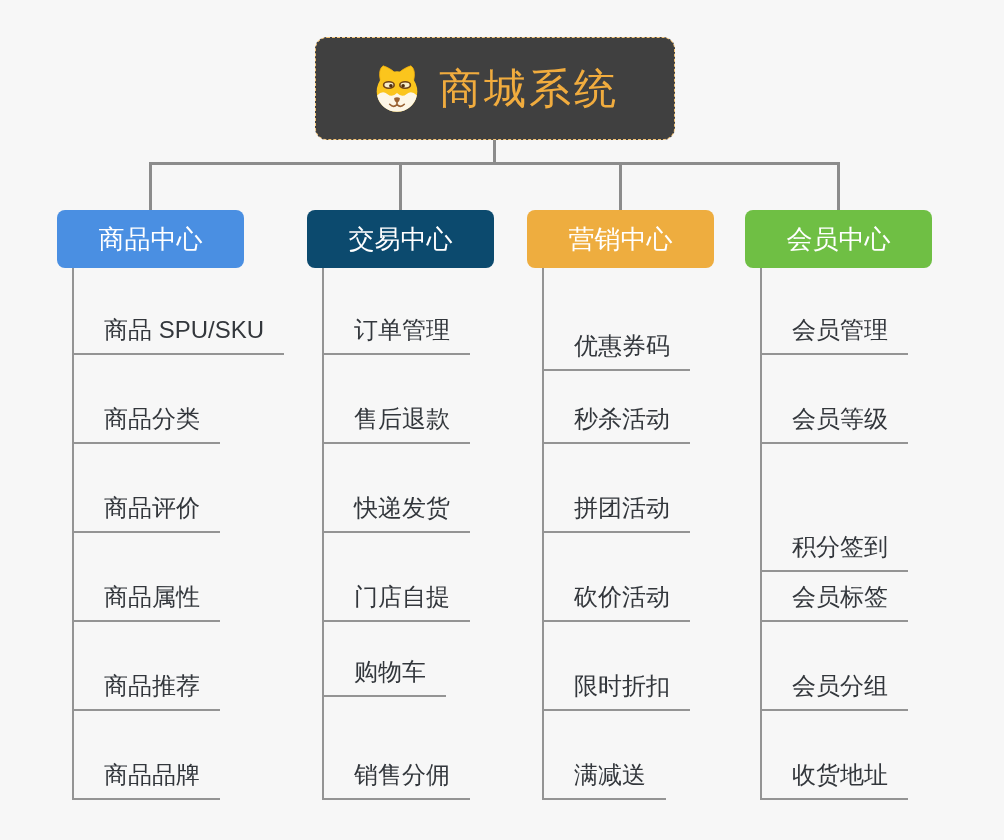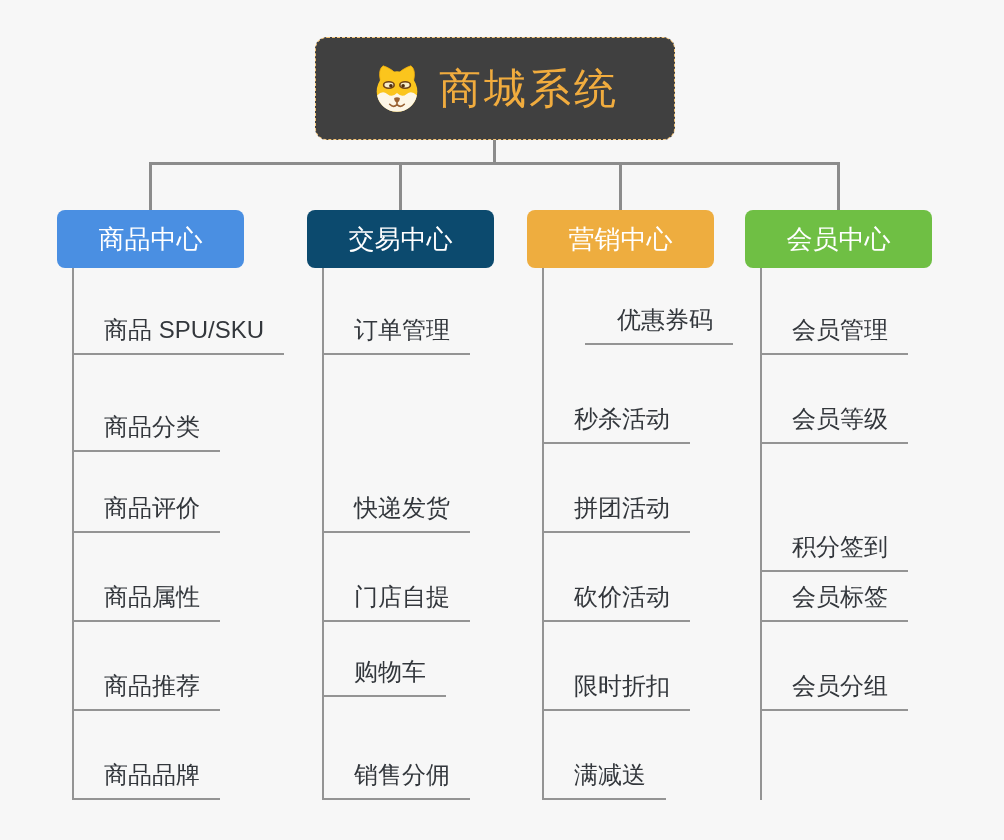--- a/index.html
+++ b/index.html
@@ -85,48 +85,50 @@
 
   <div class="conn drop" style="left: 149px;"></div>
     <div class="conn drop" style="left: 399px;"></div>
     <div class="conn drop" style="left: 619px;"></div>
     <div class="conn drop" style="left: 837px;"></div>
     <div id="branches">
       <div class="column" style="left: 57px;">
         <div class="branch-header" style="background: rgb(74, 143, 226);">商品中心</div>
         <div class="trunk"></div>
         <div class="topic" style="top: 103px;">商品 SPU/SKU</div>
-        <div class="topic" style="top: 200px;">商品分类</div>
+        <div class="topic" style="top: 192px;">商品分类</div>
         <div class="topic" style="top: 281px;">商品评价</div>
         <div class="topic" style="top: 370px;">商品属性</div>
         <div class="topic" style="top: 459px;">商品推荐</div>
         <div class="topic" style="top: 548px;">商品品牌</div>
       </div>
       <div class="column" style="left: 307px;">
         <div class="branch-header" style="background: #0c4a6e;">交易中心</div>
         <div class="trunk"></div>
         <div class="topic" style="top: 103px;">订单管理</div>
+        <div class="topic" style="top: 192px;">售后退款</div>
         <div class="topic" style="top: 281px;">快递发货</div>
         <div class="topic" style="top: 370px;">门店自提</div>
         <div class="topic" style="top: 445px; text-align: center;">购物车</div>
         <div class="topic" style="top: 548px;">销售分佣</div>
       </div>
       <div class="column" style="left: 527px;">
         <div class="branch-header" style="background: rgb(238, 173, 63);">营销中心</div>
         <div class="trunk"></div>
-        <div class="topic" style="top: 93px; margin-left: 43px;">优惠券码</div>
+        <div class="topic" style="top: 119px;">优惠券码</div>
         <div class="topic" style="top: 192px;">秒杀活动</div>
         <div class="topic" style="top: 281px;">拼团活动</div>
         <div class="topic" style="top: 370px;">砍价活动</div>
         <div class="topic" style="top: 459px;">限时折扣</div>
         <div class="topic" style="top: 548px;">满减送</div>
       </div>
       <div class="column" style="left: 745px;">
         <div class="branch-header" style="background: rgb(111, 191, 68);">会员中心</div>
         <div class="trunk"></div>
         <div class="topic" style="top: 103px;">会员管理</div>
         <div class="topic" style="top: 192px;">会员等级</div>
         <div class="topic" style="top: 281px; margin-top: 39px;">积分签到</div>
         <div class="topic" style="top: 459px;">会员分组</div>
         <div class="topic" style="top: 370px;">会员标签</div>
+        <div class="topic" style="top: 548px;">收货地址</div>
       </div>
     </div>
 </div>
 
 </body></html>

